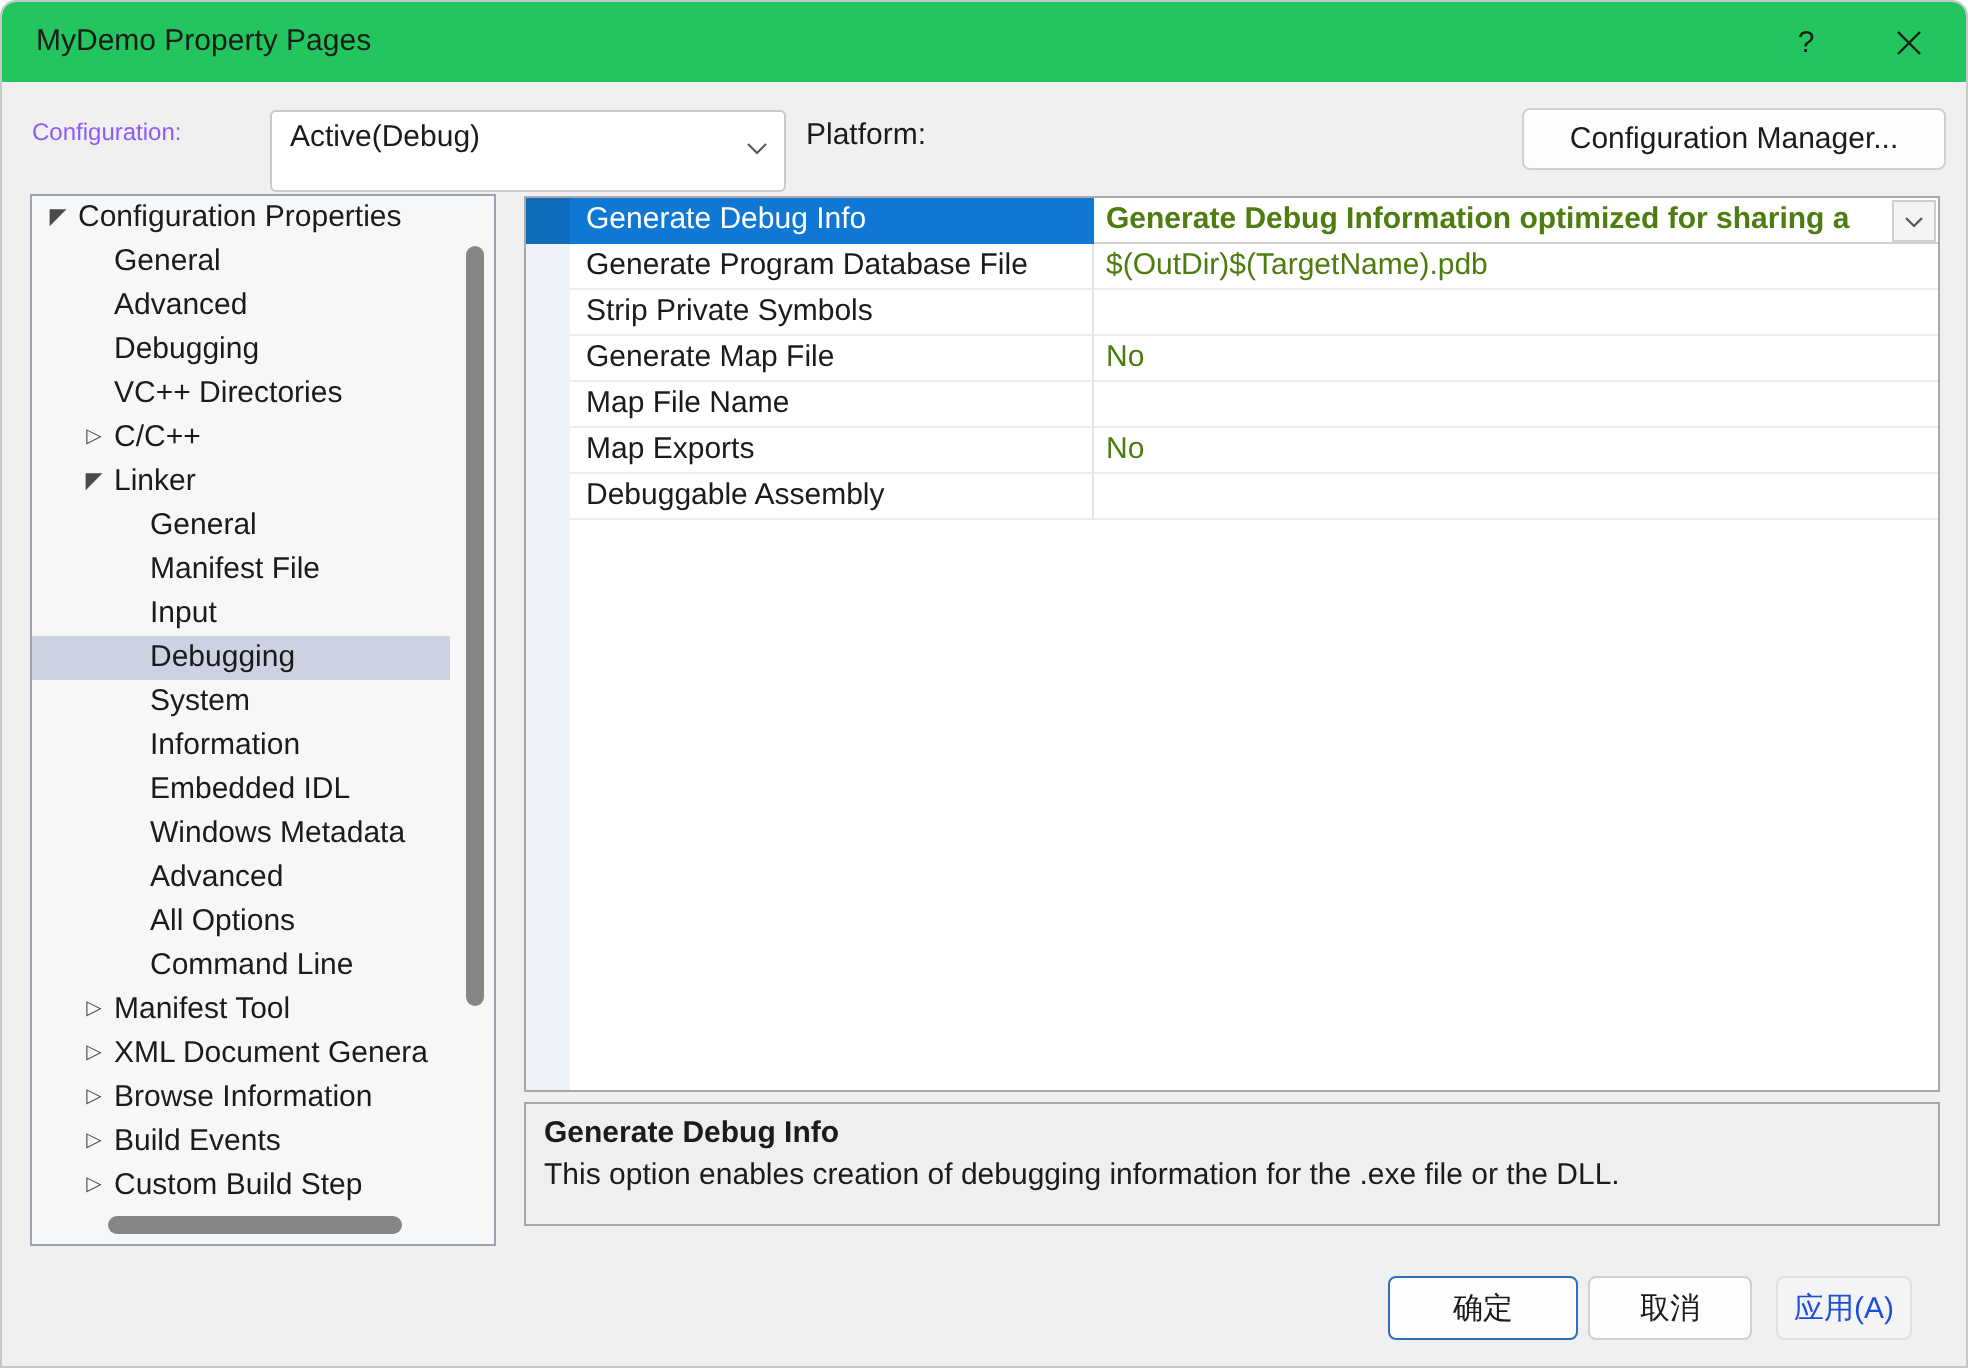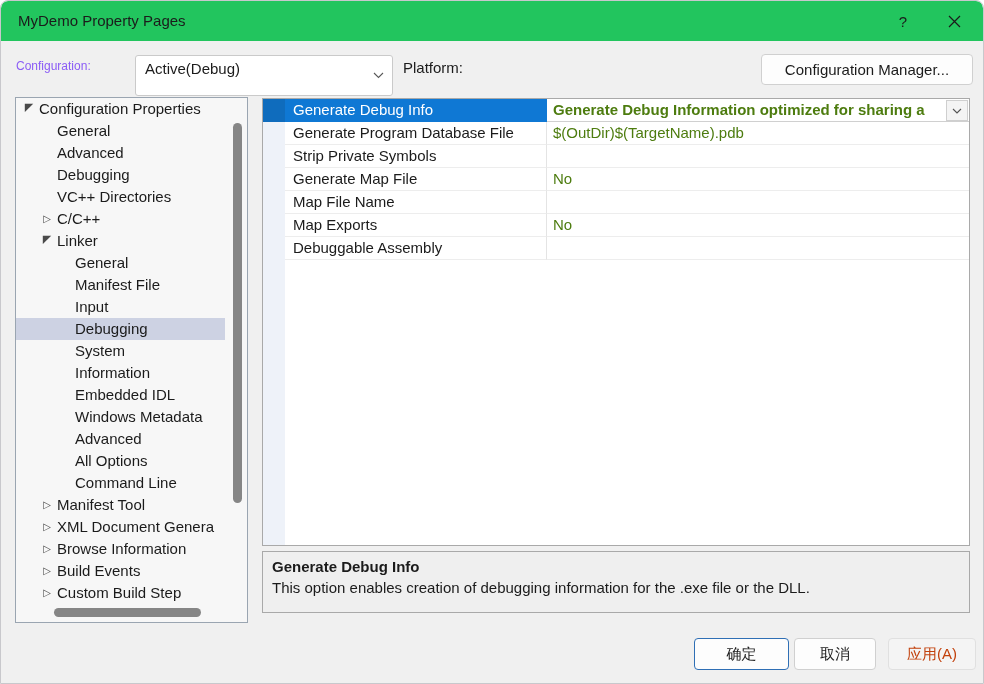--- a/index.html
+++ b/index.html
@@ -297,24 +297,24 @@
     color: #1b1b1b;
     margin-left: 32px;
   }
   #cancel-btn {
     left: 793px; width: 82px;
     background: #fdfdfd;
     border: 1px solid #d0d0d0;
     color: #1b1b1b;
   }
   #apply-btn {
-    left: 887px; width: 88px;
+    left: 887px; width: 68px;
     background: #f4f4f4;
     border: 1px solid #e0e0e0;
-    color: #c2410c;
+    color: #1d4ed8;
   }
 </style>
 </head>
 <body>
 
 <div id="dialog">
 
   <div id="titlebar">
     <div id="title-text">MyDemo Property Pages</div>
     <div id="help-btn" class="caption-btn">

